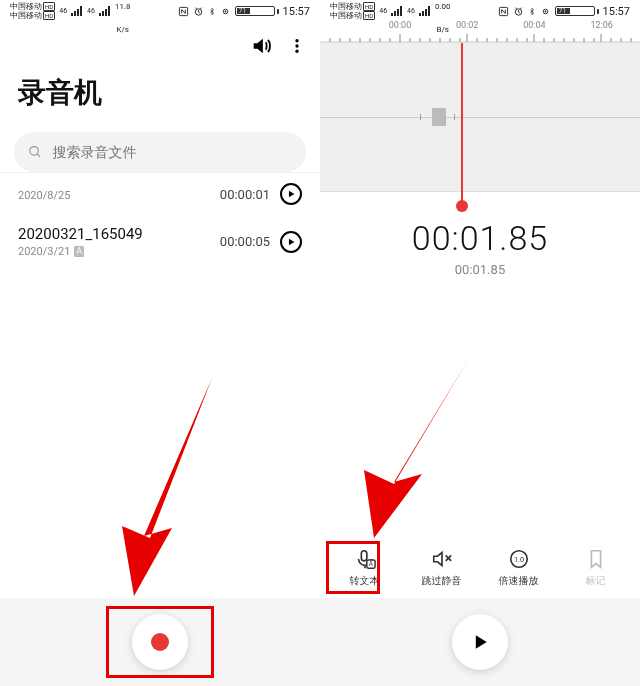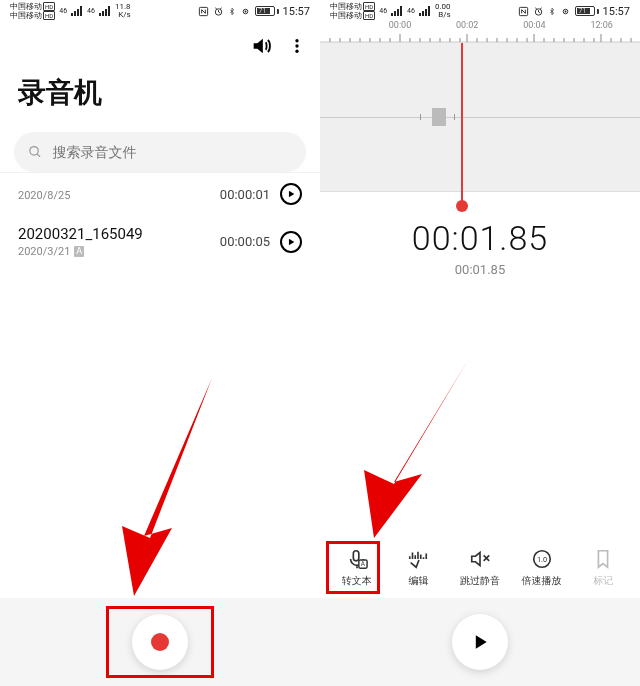--- a/index.html
+++ b/index.html
@@ -8,23 +8,23 @@
   .pane { width:320px; height:686px; position:relative; background:#fff; }
   
   .status { display:flex; justify-content:space-between; align-items:center; height:22px; padding:0 10px; font-size:9px; color:#222; }
   .status .left, .status .right { display:flex; align-items:center; gap:4px; }
   .status svg { display:block; }
   .carrier { font-size:8px; line-height:8px; }
   .carr-block { display:flex; flex-direction:column; line-height:8px; gap:0; }
   .hd { font-size:6px; border:1px solid #333; border-radius:1px; padding:0 1px; line-height:7px; display:inline-block; margin-left:1px;}
   .sigbar { width:2px; background:#222; display:inline-block; margin-right:1px;}
   .sigwrap { display:flex; align-items:flex-end; height:10px; }
-  .kpi { font-size:8px; line-height:8px; text-align:right;}
+  .kpi { font-size:8px; line-height:8px; text-align:center;margin-top:15px;}
   .batwrap { display:flex; align-items:center; gap:2px; }
-  .batbody { width:20px; height:10px; border:1px solid #333; border-radius:2px; position:relative; }
+  .batbody { width:40px; height:10px; border:1px solid #333; border-radius:2px; position:relative; }
   .batfill { position:absolute; left:1px; top:1px; bottom:1px; background:#333; }
   .batcap { width:2px; height:5px; background:#333; border-radius:0 1px 1px 0; }
   .batlabel { font-size:7px; position:absolute; left:3px; top:0; bottom:0; display:flex; align-items:center; color:#fff; mix-blend-mode:difference;}
   
   .toprow { height:48px; display:flex; align-items:center; justify-content:flex-end; padding:0 14px; gap:16px;}
   .title1 { font-size:28px; font-weight:600; padding:4px 18px 12px; color:#111;}
   
   .search { margin:8px 14px 0; background:#f3f3f3; border-radius:24px; height:40px; display:flex; align-items:center; padding:0 14px; gap:10px;}
   .search input { border:none; background:transparent; outline:none; font-size:14px; color:#8b5cf6; width:100%;}
   
@@ -316,27 +316,20 @@
         <svg width="24" height="22" viewBox="0 0 24 24">
             <rect x="8" y="3" width="6" height="11" rx="3" fill="none" stroke="#333" stroke-width="1.8"></rect>
             <path d="M5 12a7 7 0 0 0 14 0M12 19v3" fill="none" stroke="#333" stroke-width="1.8"></path>
             <rect x="14" y="13" width="9" height="9" rx="1.5" fill="#fff" stroke="#333" stroke-width="1.6"></rect>
             <text x="18.5" y="20" font-size="7" text-anchor="middle" fill="#333">A</text>
           </svg>
         <span>转文本</span>
       </div>
       <div class="tool">
         <svg width="24" height="22" viewBox="0 0 24 24">
-            <path d="M3 12v-3M6 12V5M9 12V8M12 12V4M15 12V7M18 12v-2M21 12V6" stroke="#333" stroke-width="1.8"></path>
-            <path d="M4 16l6 5 3-8" fill="none" stroke="#333" stroke-width="1.8"></path>
-          </svg>
-        <span>编辑</span>
-      </div>
-      <div class="tool">
-        <svg width="24" height="22" viewBox="0 0 24 24">
             <path d="M3 9v6h4l5 4V5L7 9H3z" fill="none" stroke="#333" stroke-width="1.8"></path>
             <path d="M16 8l6 6M22 8l-6 6" stroke="#333" stroke-width="1.8"></path>
           </svg>
         <span>跳过静音</span>
       </div>
       <div class="tool">
         <svg width="24" height="22" viewBox="0 0 24 24">
             <circle cx="12" cy="12" r="9" fill="none" stroke="#333" stroke-width="1.8"></circle>
             <text x="12" y="15" font-size="8" text-anchor="middle" fill="#333">1.0</text>
           </svg>

